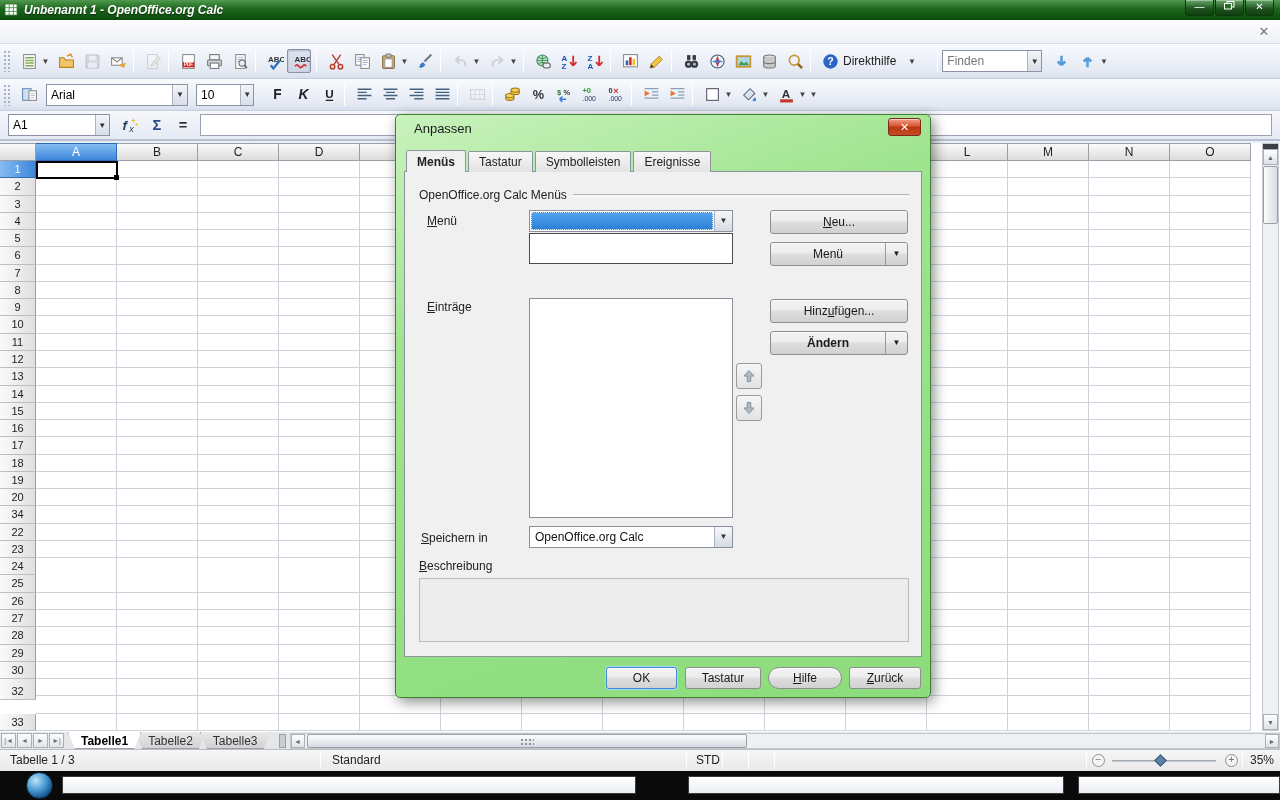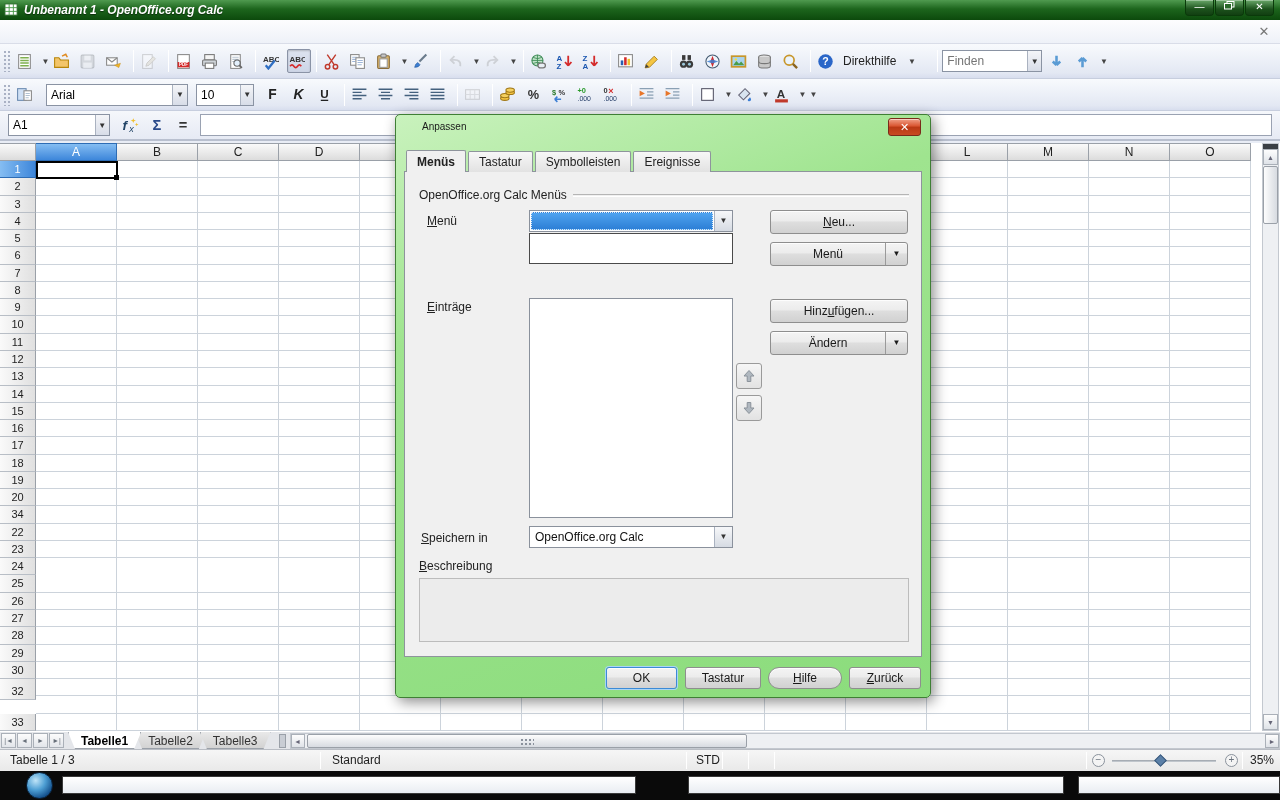--- a/index.html
+++ b/index.html
@@ -28,21 +28,21 @@
 
   
   .toolbar { position:absolute; left:0; width:1280px; display:flex; align-items:center;
     background:linear-gradient(#f8fafd,#e3e8f3 85%,#d8deee); border-bottom:1px solid #c7cede; }
   #toolbar-standard { top:44px; height:35px; }
   #toolbar-formatting { top:79px; height:32px; }
   .tb-handle { width:7px; height:22px; margin:0 4px 0 3px;
     background-image:radial-gradient(circle,#a9b1c4 1px,transparent 1.2px);
     background-size:4px 4px; }
   .tbi { width:24px; height:24px; margin:15px 1px; display:inline-flex; align-items:center;
-    justify-content:flex-start; border:1px solid transparent; border-radius:2px; }
+    justify-content:flex-end; border:1px solid transparent; border-radius:2px; }
   .tbi svg { display:block; }
   .tbi.pressed { border:1px solid #8a93a6; background:linear-gradient(#dde3ef,#cdd5e6);
     box-shadow:inset 0 1px 2px rgba(0,0,0,.2); }
   .tbi.dis { opacity:.38; filter:grayscale(85%); }
   .tb-sep { width:1px; height:22px; background:#c2c9d9; border-right:1px solid #fff; margin:0 4px; }
   .tb-dd { width:11px; height:24px; display:inline-flex; align-items:center; justify-content:center;
     color:#444; font-size:8px; }
   .tb-label { margin:0 10px 0 2px; font-size:12px; }
   .tb-gap { width:16px; }
   .combo { display:inline-flex; height:22px; border:1px solid #8a93a3; background:#fff; align-items:center; }
@@ -137,21 +137,21 @@
     background:radial-gradient(circle at 35% 30%, #bfe4f8 0%, #4e9fd4 40%, #15528e 75%, #0a2f57 100%);
     border:1px solid #0a2540; }
   .task-btn { position:absolute; top:5px; height:18px; background:linear-gradient(#ffffff,#e9edf2);
     border:1px solid #3a3a3a; }
 
   
   .dialog { position:absolute; left:395px; top:114px; width:536px; height:584px;
     background:linear-gradient(160deg,#c9f2bd 0%,#9fe48f 30%,#8bdc7c 100%);
     border:1px solid #3f7f35; border-radius:5px; box-shadow:3px 4px 14px rgba(0,0,0,.45);
     z-index:50; }
-  .dlg-title { position:absolute; left:26px; top:6px; font-size:10px; color:#1a1a1a; }
+  .dlg-title { position:absolute; left:18px; top:6px; font-size:13px; color:#1a1a1a; }
   .dlg-close { position:absolute; right:9px; top:3px; width:33px; height:18px;
     border:1px solid #7a2a1a; border-radius:3px;
     background:linear-gradient(#f0a088,#d9542f 45%,#b93814 50%,#c84a22);
     color:#fff; font-weight:bold; font-size:11px; text-align:center; line-height:16px;
     box-shadow:inset 0 1px 0 rgba(255,255,255,.5); }
   .dlg-tabs { position:absolute; left:10px; top:36px; display:flex; z-index:3; }
   .dtab { height:21px; padding:3px 10px 0 10px; font-size:12px; color:#222;
     border:1px solid #8e949c; border-bottom:none; background:linear-gradient(#f7f7f7,#e2e2e2);
     margin-right:2px; border-radius:2px 2px 0 0; }
   .dtab.active { background:#f0f0f0; font-weight:bold; height:22px; margin-top:-1px;
@@ -801,21 +801,21 @@
     </div>
     <div class="mvbtn" style="left:331px; top:223px;">
       <svg width="16" height="16" viewBox="0 0 16 16">
           <path d="M8 13.5L3 8h3.2V2.5h3.6V8H13z" fill="#b0b8c0" stroke="#8a929a"></path>
         </svg>
     </div>
 
     <div class="vbtn" style="left:365px; top:127px;">
       <span><span>Hinz</span><span class="accel">u</span><span>fügen...</span></span>
     </div>
-    <div class="vbtn split" style="left:365px; top:159px;">
+    <div class="vbtn split" style="left:365px; top:159px;font-weight:bold;">
       <span class="main">Ändern</span>
       <span class="arrow">▼</span>
     </div>
 
     <div class="dlabel" style="left:16px; top:359px;"><span></span><span class="accel">S</span><span>peichern in</span></div>
     <div class="dcombo" style="left:124px; top:354px; width:204px;">
       <div class="txt">OpenOffice.org Calc</div>
       <div class="cbtn">▼</div>
     </div>
 

